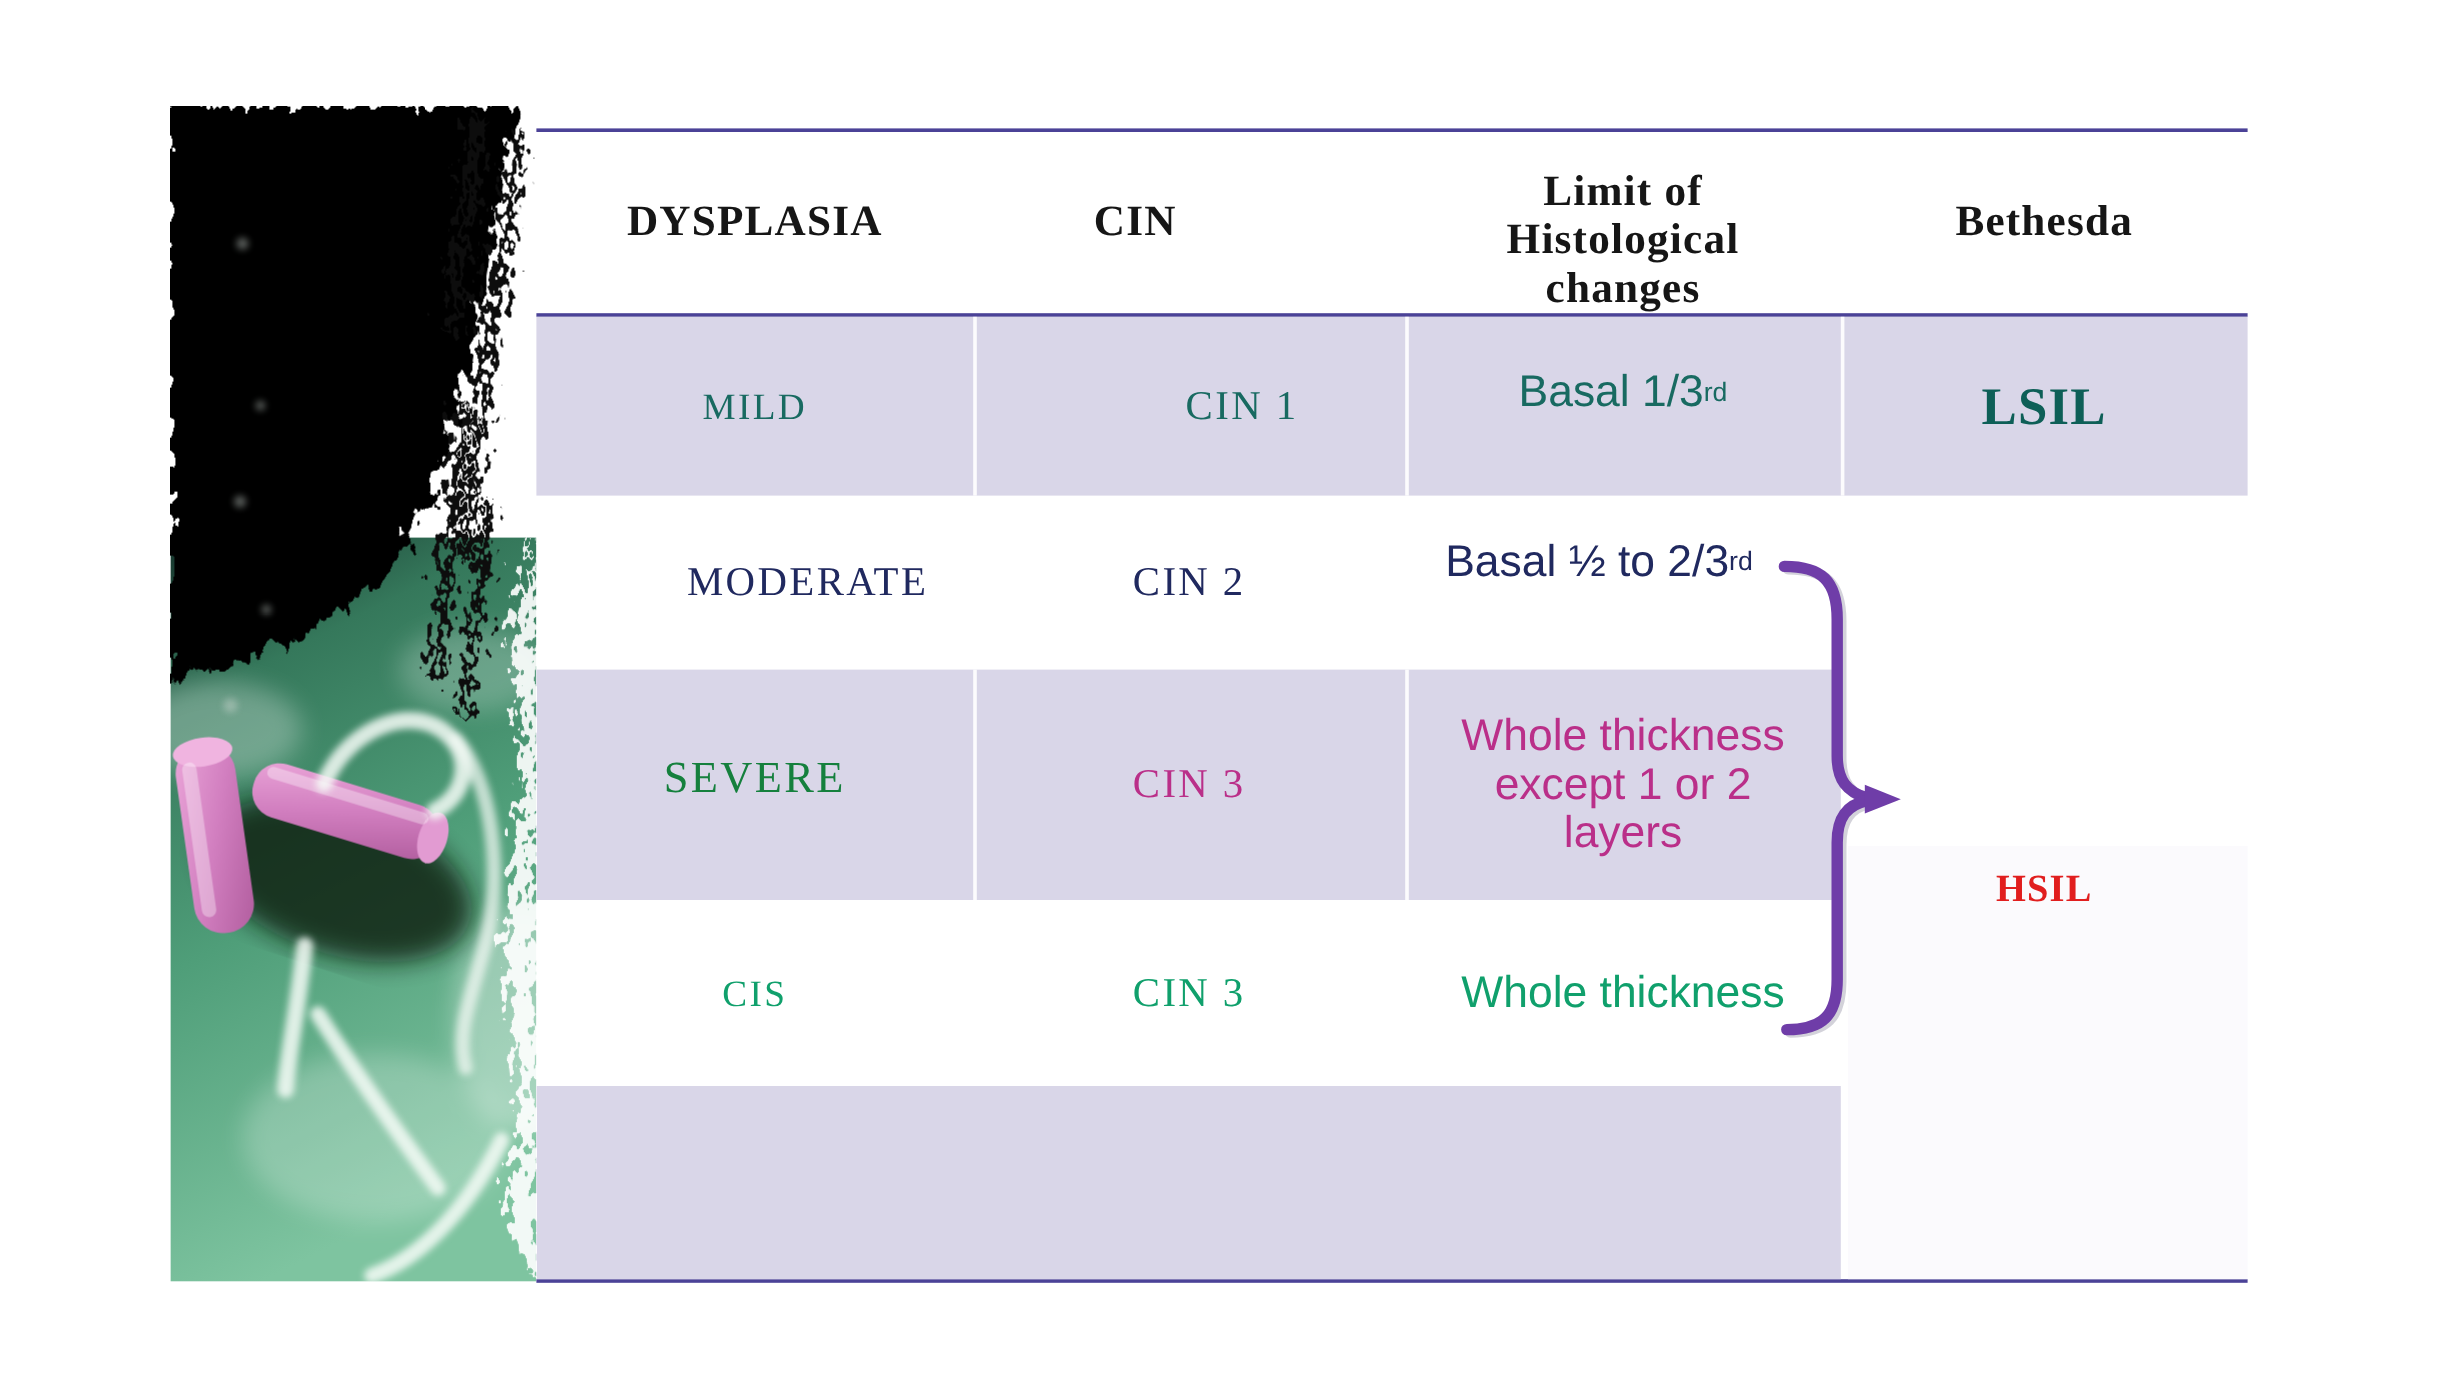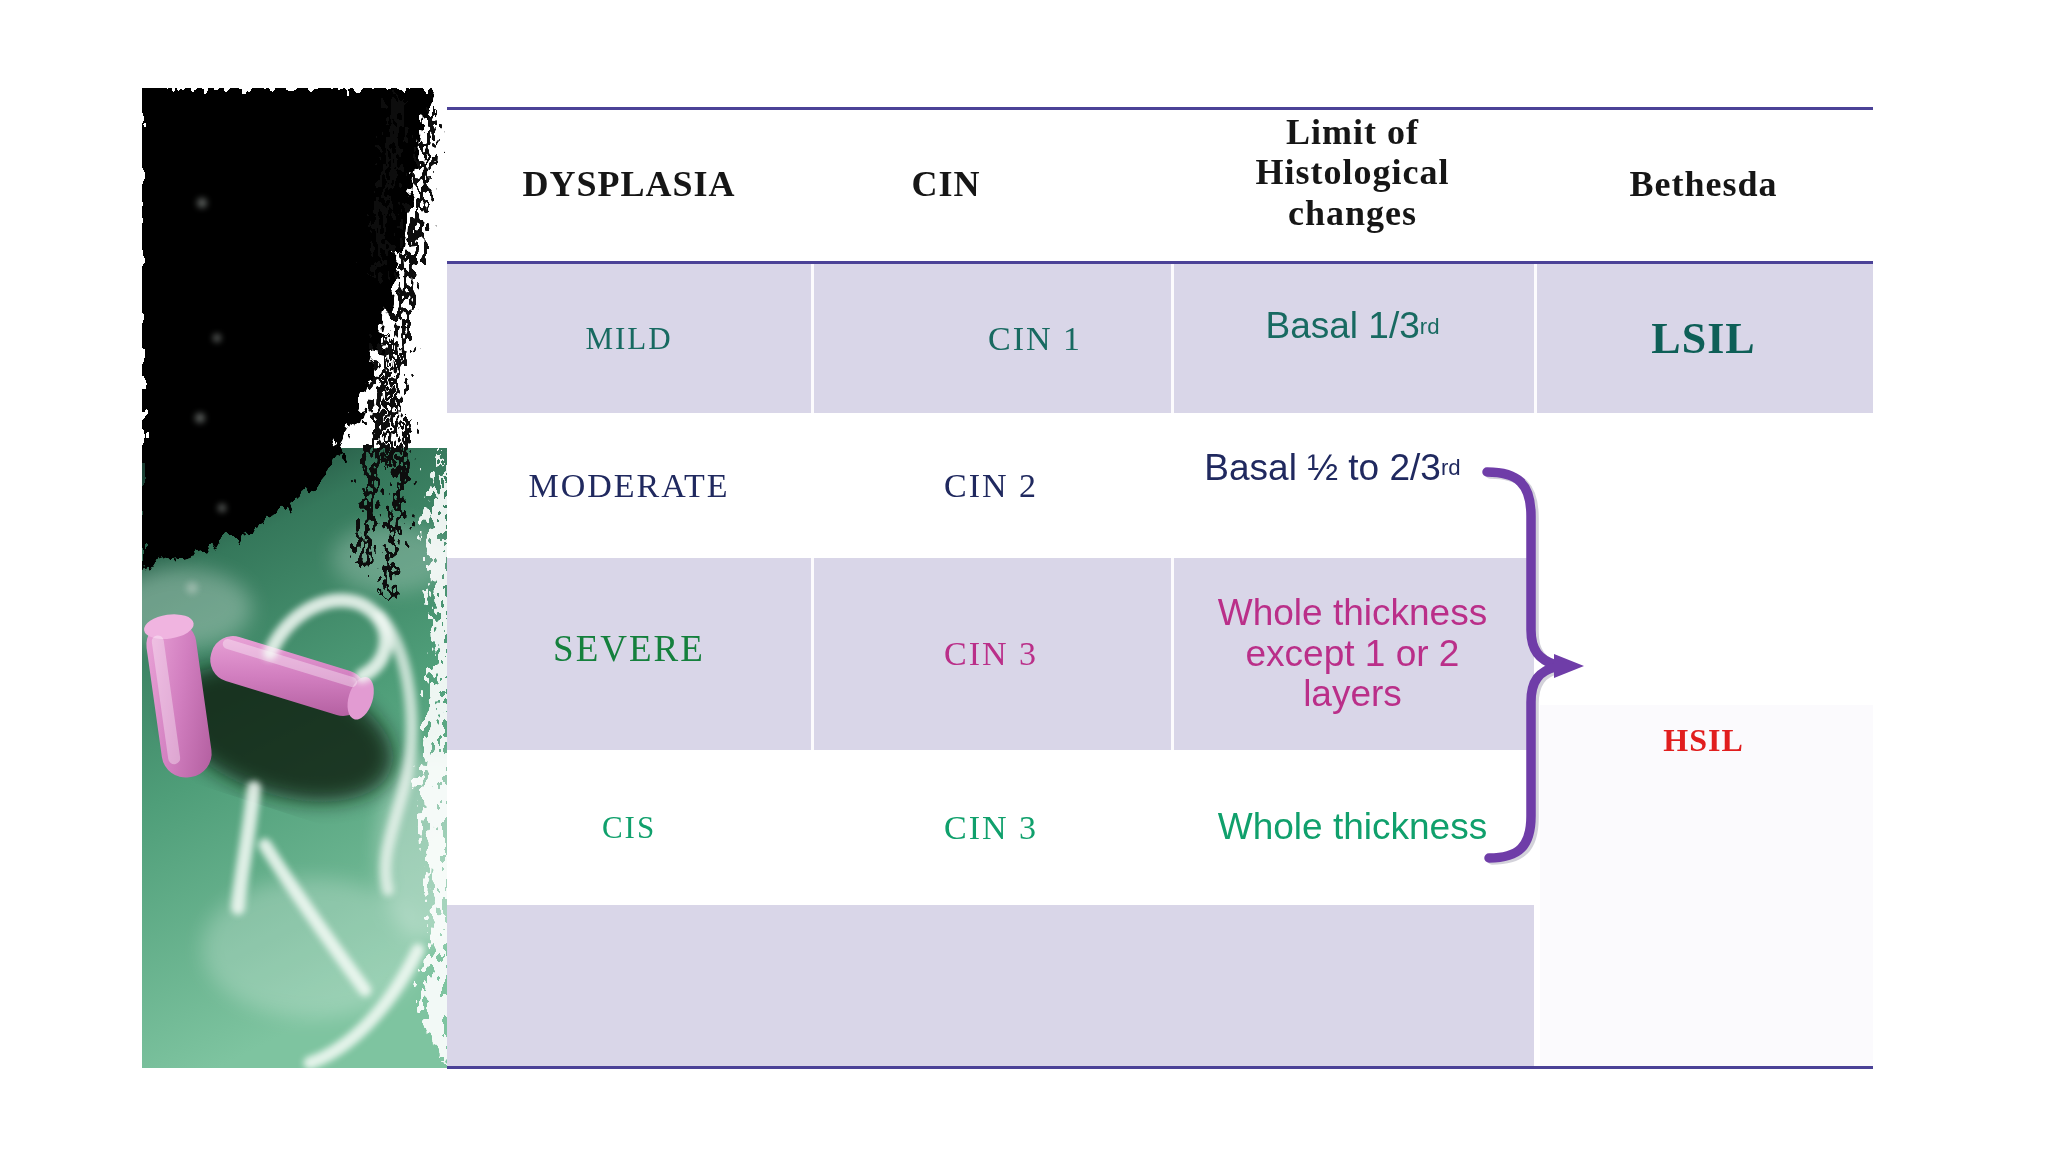--- a/index.html
+++ b/index.html
@@ -127,34 +127,34 @@
   <div class="hsil-cell"></div>
 
   <div class="vsep" style="left:811px;top:264px;height:149px"></div>
   <div class="vsep" style="left:1171px;top:264px;height:149px"></div>
   <div class="vsep" style="left:1534px;top:264px;height:149px"></div>
   <div class="vsep" style="left:811px;top:558px;height:192px"></div>
   <div class="vsep" style="left:1171px;top:558px;height:192px"></div>
 
   <div class="cell hdr" style="left:447px;top:108px;width:364px;height:153px">DYSPLASIA</div>
   <div class="cell hdr" style="left:766px;top:108px;width:360px;height:153px">CIN</div>
-  <div class="cell hdr preline" style="left:1171px;top:96px;width:363px;height:153px">Limit of
+  <div class="cell hdr preline" style="left:1171px;top:123px;width:363px;height:153px">Limit of
 Histological
 changes</div>
   <div class="cell serif-small" style="left: 447px; top: 264px; width: 364px; height: 149px; color: rgb(24, 106, 97);">MILD</div>
 
   <div class="cell hdr" style="left:1534px;top:108px;width:339px;height:153px">Bethesda</div>
   <div class="cell serif-label" style="left: 811px; top: 264px; width: 360px; height: 149px; color: rgb(24, 106, 97); padding-left: 44px;">CIN 1</div>
   <div class="cell sans" style="left: 1171px; top: 252px; width: 363px; height: 149px; color: rgb(24, 106, 97);">
     <span>Basal 1/3</span>
       <span class="sup">rd</span>
   </div>
   <div class="cell sil" style="left: 1534px; top: 264px; width: 339px; height: 149px; color: rgb(14, 95, 87);">LSIL</div>
 
-  <div class="cell serif-label" style="left: 447px; top: 413px; width: 364px; height: 145px; color: rgb(32, 41, 95);">MODERATE</div>
+  <div class="cell serif-label" style="left: 447px; top: 413px; width: 364px; height: 145px; color: rgb(32, 41, 95); padding-left: 44px;">MODERATE</div>
   <div class="cell serif-label" style="left: 811px; top: 413px; width: 360px; height: 145px; color: rgb(32, 41, 95);">CIN 2</div>
   <div class="cell sans" style="left: 1151px; top: 403px; width: 363px; height: 130px; color: rgb(32, 41, 95);">
     <span>Basal ½ to 2/3</span>
       <span class="sup">rd</span>
   </div>
 
   <div class="cell serif-big" style="left: 447px; top: 558px; width: 364px; height: 181px; color: #15803d;">SEVERE</div>
   <div class="cell serif-label" style="left: 811px; top: 558px; width: 360px; height: 192px; color: rgb(186, 47, 137);">CIN 3</div>
   <div class="cell sans preline" style="left: 1171px; top: 558px; width: 363px; height: 192px; color: rgb(186, 47, 137);">Whole thickness
 except 1 or 2

